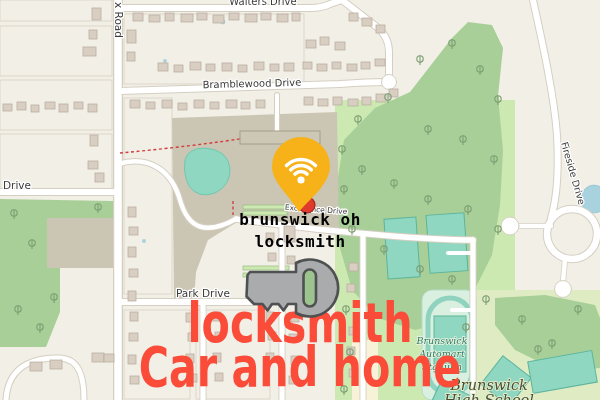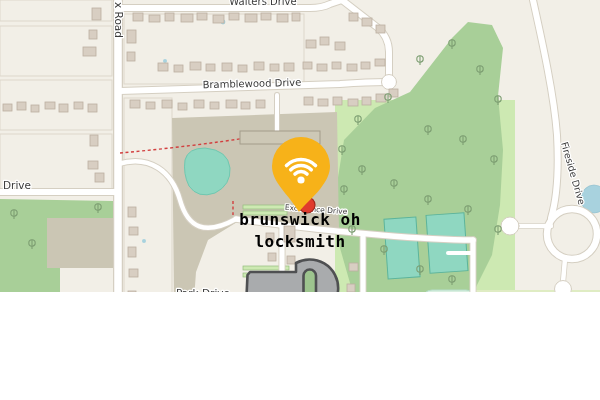--- a/index.html
+++ b/index.html
@@ -1,21 +1,21 @@
 <!DOCTYPE html>
 <html style="--accent_red: #fa4c38; --pin_yellow: #f7b219; --marker_red: #e03a2d; --key_gray: #a9abad; --key_outline: #4f5052; --forest_green: #a8cf98; --pitch_teal: #8fd7c1; --water_blue: #a8d2de; --campus_tan: #cbc6b4;"><head>
 <meta charset="utf-8">
 <style>
   :root{
     --accent_red:#fa4c38; --pin_yellow:#f7b219; --marker_red:#e03a2d;
     --key_gray:#a9abad; --key_outline:#4f5052; --forest_green:#a8cf98;
     --pitch_teal:#8fd7c1; --water_blue:#a8d2de; --campus_tan:#cbc6b4;
   }
   html,body{margin:0;padding:0;}
-  #stage{position:relative;width:600px;height:292px;overflow:hidden;background:#f2efe7;
+  #stage{position:relative;width:600px;height:400px;overflow:hidden;background:#f2efe7;
          font-family:"DejaVu Sans",sans-serif;}
   #stage svg{position:absolute;left:0;top:0;}
   .mlbl{font-family:"DejaVu Sans",sans-serif;fill:#3a3a3a;stroke:#ffffff;stroke-width:2.4px;
         paint-order:stroke;stroke-linejoin:round;}
   .greenlbl{font-family:"DejaVu Serif",serif;font-style:italic;fill:#2b7a64;stroke:#eef5e2;
         stroke-width:1.6px;paint-order:stroke;stroke-linejoin:round;}
   .schoollbl{font-family:"DejaVu Serif",serif;font-style:italic;fill:#474f38;stroke:#e6eecb;
         stroke-width:1.8px;paint-order:stroke;stroke-linejoin:round;}
   .roadcase{fill:none;stroke:#d5cfc2;stroke-linecap:round;}
   .roadfill{fill:none;stroke:#ffffff;stroke-linecap:round;}

